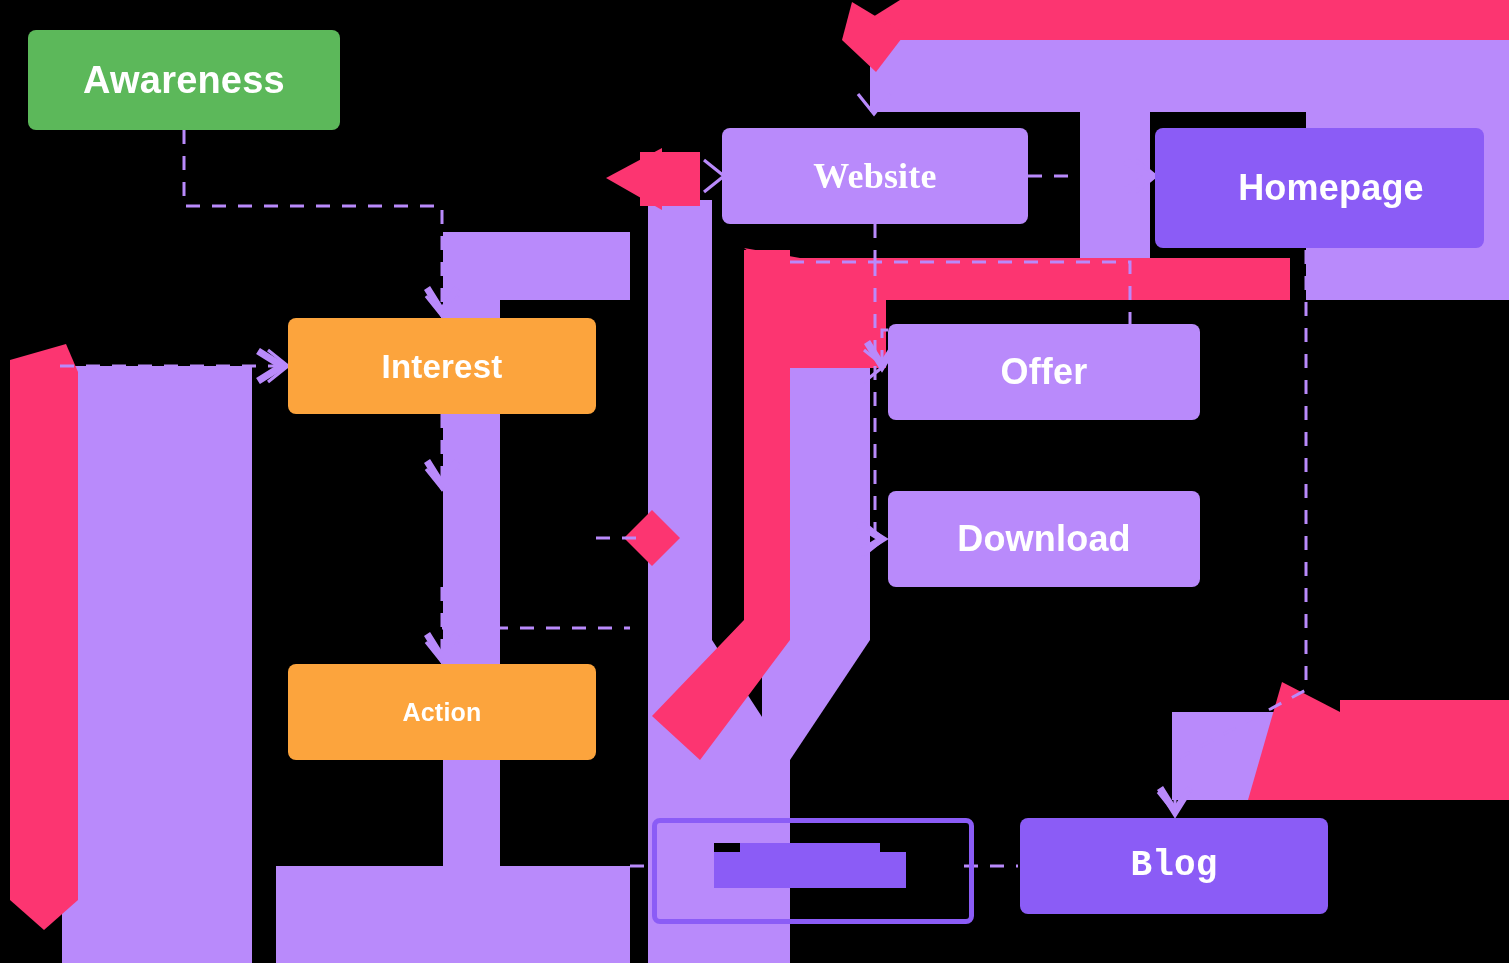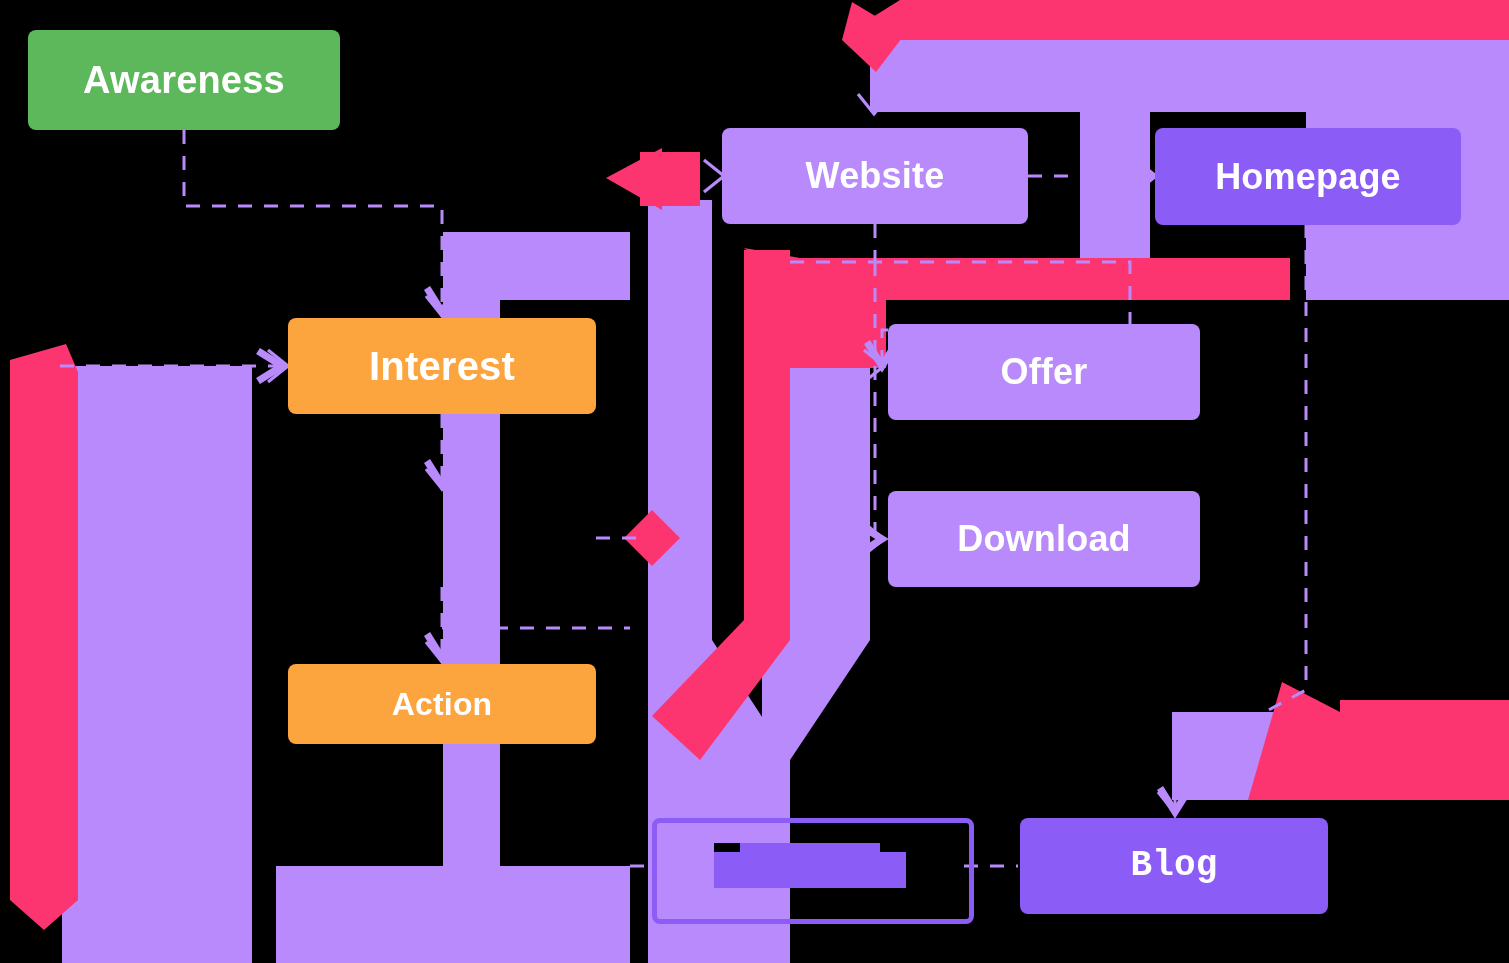--- a/index.html
+++ b/index.html
@@ -108,42 +108,42 @@
       <path d="M426,642 L442,662 L458,642"></path>
       <path d="M1158,792 L1174,812 L1190,792"></path>
       <path d="M858,94 L874,114 L890,94"></path>
     </g>
   </svg>
 
   <div class="node n-awareness" style="left:28px;top:30px;width:312px;height:100px;font-size:38px;">
     <span class="node-label">Awareness</span>
   </div>
 
-  <div class="node n-light" style="left:722px;top:128px;width:306px;height:96px;font-size:36px;">
+  <div class="node n-light" style="left:722px;top:128px;width:306px;height:96px;font-size:36px;font-family:Liberation Serif, serif;">
     <span class="node-label">Website</span>
   </div>
 
-  <div class="node n-deep" style="left:1155px;top:128px;width:306px;height:97px;font-size:36px;">
+  <div class="node n-deep" style="left:1155px;top:128px;width:306px;height:120px;font-size:36px;padding-left:23px;">
     <span class="node-label">Homepage</span>
   </div>
 
-  <div class="node n-stage" style="left:288px;top:318px;width:308px;height:96px;font-size:40px;">
+  <div class="node n-stage" style="left:288px;top:318px;width:308px;height:96px;font-size:33px;">
     <span class="node-label">Interest</span>
   </div>
 
   <div class="node n-light" style="left:888px;top:324px;width:312px;height:96px;font-size:36px;">
     <span class="node-label">Offer</span>
   </div>
 
 
   <div class="node n-light" style="left:888px;top:491px;width:312px;height:96px;font-size:36px;">
     <span class="node-label">Download</span>
   </div>
 
-  <div class="node n-stage" style="left:288px;top:664px;width:308px;height:80px;font-size:32px;">
+  <div class="node n-stage" style="left:288px;top:664px;width:308px;height:96px;font-size:25px;">
     <span class="node-label">Action</span>
   </div>
 
   <div class="node n-outline" style="left:652px;top:818px;width:312px;height:96px;font-size:36px;">
     <span class="node-label"></span>
   </div>
 
   <div class="obscure" style="left:714px;top:843px;width:192px;height:45px;"></div>
   <div class="obscure" style="left:714px;top:843px;width:26px;height:9px;background:#000;"></div>
   <div class="obscure" style="left:880px;top:843px;width:26px;height:9px;background:#000;"></div>

